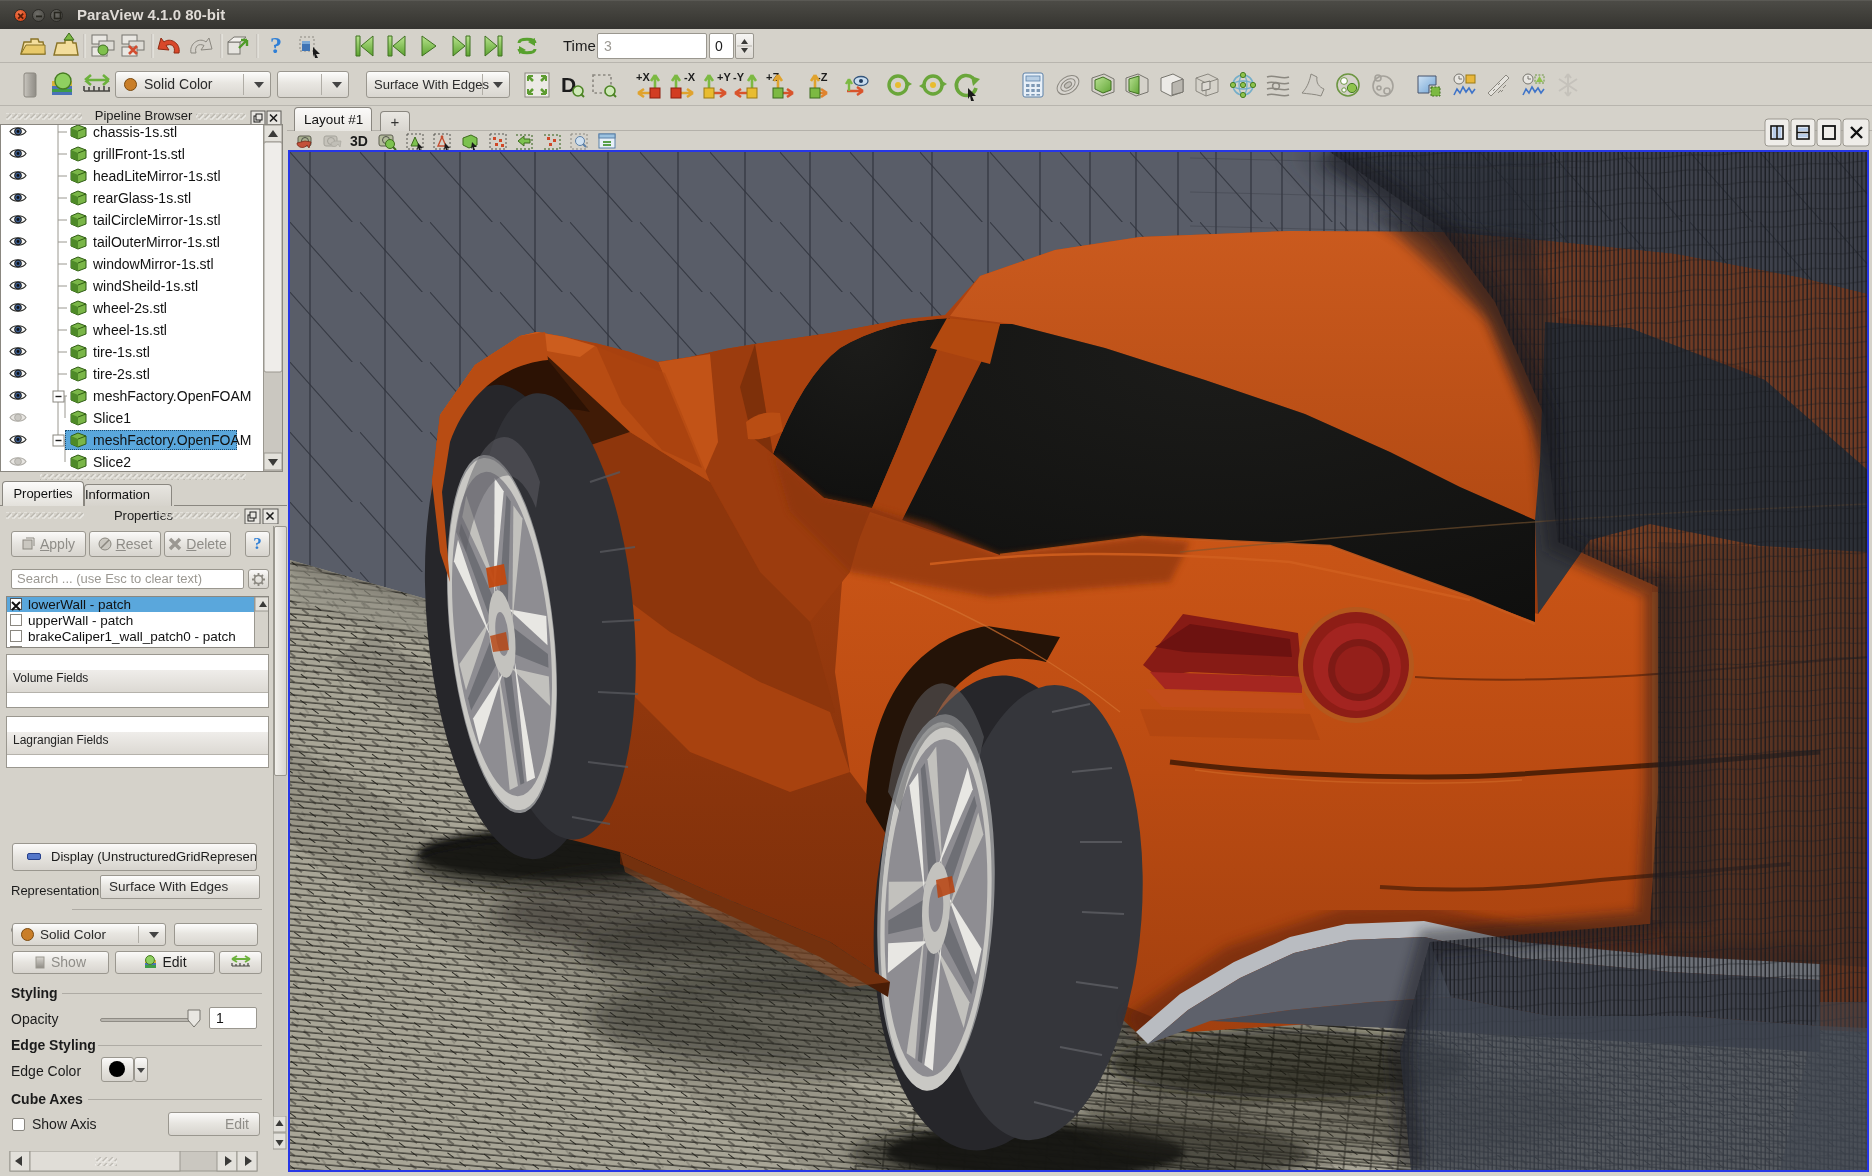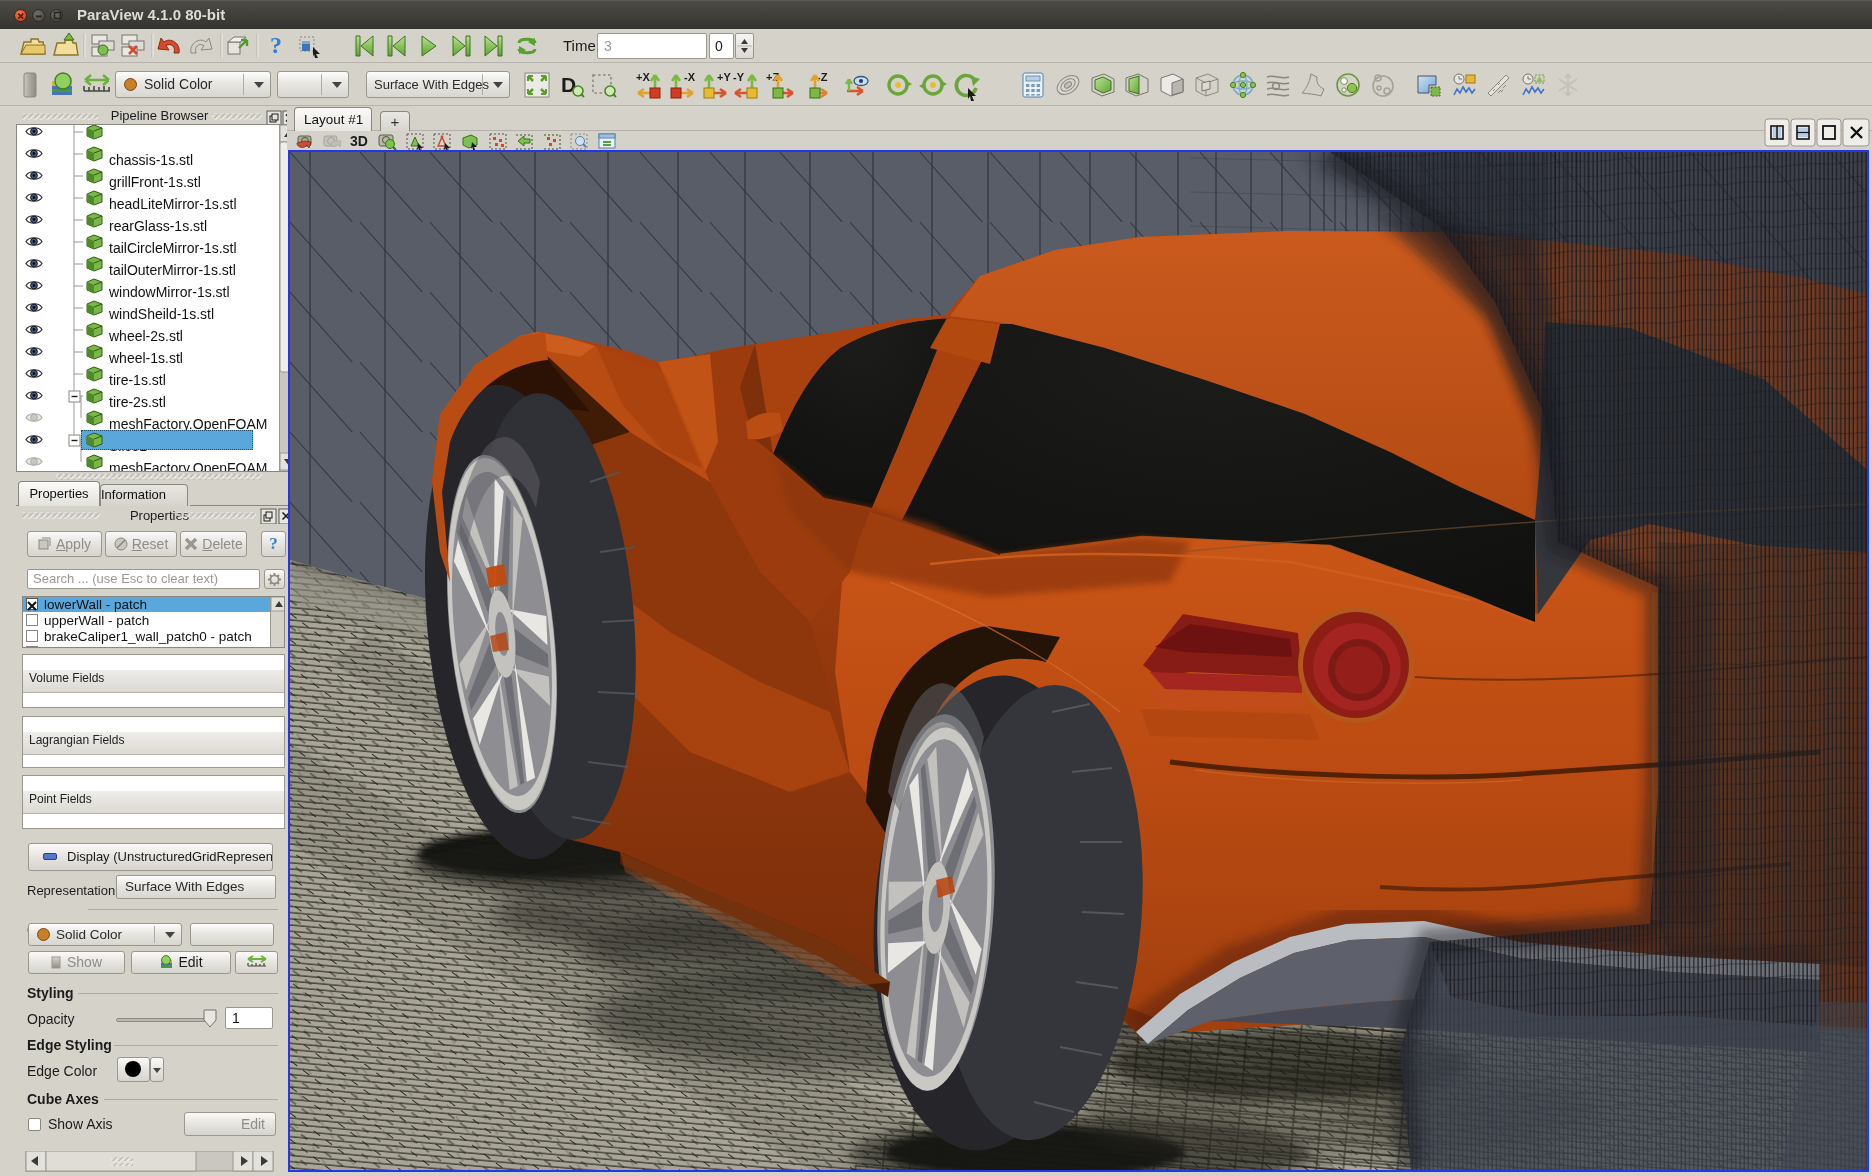--- a/index.html
+++ b/index.html
@@ -6,25 +6,25 @@
 html,body { width:1872px; height:1176px; overflow:hidden; background:#d5d2ca; font-family:"Liberation Sans", sans-serif; }
 .abs { position:absolute; }
 #titlebar { left:0; top:0; width:1872px; height:29px; background:linear-gradient(#4c4b46,#3e3d38 60%,#343330); border-top:1px solid #5a5954; }
 #titlebar .title { left:77px; top:5px; color:#dfdbd6; font-size:15px; font-weight:bold; }
 .winbtn { width:13px; height:13px; border-radius:50%; top:8px; }
 #toolbar1 { left:0; top:29px; width:1872px; height:34px; background:#d5d2ca; border-bottom:1px solid #b8b5ae; }
 #toolbar2 { left:0; top:64px; width:1872px; height:42px; background:#d5d2ca; border-bottom:1px solid #b8b5ae; }
 .combo { position:absolute; height:27px; background:linear-gradient(#fdfdfc,#e8e6e1 45%,#d9d6d0); border:1px solid #9a978f; border-radius:3px; font-size:14px; color:#2b2b2b; line-height:25px; padding-left:8px; }
 .combo .arr { position:absolute; right:6px; top:10px; width:0; height:0; border-left:5px solid transparent; border-right:5px solid transparent; border-top:6px solid #444; }
 .combo .sep { position:absolute; right:26px; top:2px; bottom:2px; width:1px; background:#b0ada6; }
-#leftpanel { left:16px; top:106px; width:287px; height:1070px; background:#d5d2ca; }
+#leftpanel { left:0; top:106px; width:287px; height:1070px; background:#d5d2ca; }
 .docktitle { position:absolute; height:17px; font-size:13px; color:#1c1c1c; text-align:center; line-height:16px; }
 .treebox { position:absolute; background:#ffffff; border:1px solid #8a8780; }
 .trow { position:absolute; left:0; height:22px; width:100%; font-size:14px; color:#111; }
-.trow .lbl { position:absolute; left:92px; top:3px;margin-top:28px; }
+.trow .lbl { position:absolute; left:92px; top:3px; }
 .eye { position:absolute; left:8px; top:4px; width:18px; height:13px; }
 .cube { position:absolute; left:69px; top:3px; width:17px; height:16px; }
 .btn { position:absolute; background:linear-gradient(#fbfaf9,#e6e4df 50%,#d7d4ce); border:1px solid #9a978f; border-radius:3px; font-size:14px; color:#8f8d88; text-align:center; }
 .gbx { position:absolute; border:1px solid #9a978f; background:#fff; }
 .gbx .hdr { position:absolute; left:0; right:0; top:0; height:23px; background:linear-gradient(#efedea,#dcd9d3); border-bottom:1px solid #b5b2ab; font-size:12px; color:#222; padding-left:6px; line-height:17px;margin-top:15px; }
 .sechdr { position:absolute; font-size:14px; font-weight:bold; color:#1b1b1b; }
 .secline { position:absolute; height:1px; background:#aeaba4; }
 #tabrow { left:287px; top:106px; width:1585px; height:25px; background:#d5d2ca; border-bottom:1px solid #b4b1aa; }
 #vptoolbar { left:287px; top:131px; width:1585px; height:19px; background:#d5d2ca; }
 #viewport { left:288px; top:150px; width:1581px; height:1022px; border:2px solid #2636e6; background:#585c68; }
@@ -698,23 +698,20 @@
           <rect x="0" y="0" width="16" height="14" fill="#e3e1db" stroke="#9a978f"></rect>
           <path d="M8,4 L12,10 L4,10 Z" fill="#3a3a38"></path>
         </svg></div>
  </div>
 
  <div class="gbx" style="left:6px;top:548px;width:263px;height:54px;">
       <div class="hdr">Volume Fields</div>
     </div>
  <div class="gbx" style="left:6px;top:610px;width:263px;height:52px;">
       <div class="hdr">Lagrangian Fields</div>
-    </div>
- <div class="gbx" style="left:6px;top:669px;width:263px;height:54px;">
-      <div class="hdr">Point Fields</div>
     </div>
 
  <div class="btn" style="left:12px;top:737px;width:245px;height:28px;color:#1b1b1b;text-align:left;line-height:26px;font-size:13px;padding-left:14px;overflow:hidden;white-space:nowrap;"><span style="display:inline-block;width:14px;height:7px;background:#5577c9;border:1px solid #27408b;border-radius:2px;vertical-align:1px;margin-right:10px;"></span>Display (UnstructuredGridRepresentati</div>
 
  <div class="abs" style="left:11px;top:777px;font-size:13px;color:#1b1b1b;">Representation</div>
  <div class="combo" style="left:100px;top:769px;width:160px;height:24px;line-height:22px;font-size:13.5px;border-radius:2px;">Surface With Edges</div>
  <div class="sechdr" style="left:11px;top:795px;margin-top:21px;">Coloring</div>
  <div class="secline" style="left:72px;top:803px;width:190px;"></div>
  <div class="combo" style="left:12px;top:817px;width:154px;height:23px;line-height:21px;font-size:13.5px;"><span style="display:inline-block;width:13px;height:13px;border-radius:50%;background:#c97e28;border:1px solid #7a4a10;vertical-align:-2px;margin-right:6px;"></span>Solid Color<span class="sep"></span><span class="arr" style="top:8px;"></span></div>
  <div class="combo" style="left:174px;top:817px;width:84px;height:23px;"></div>

